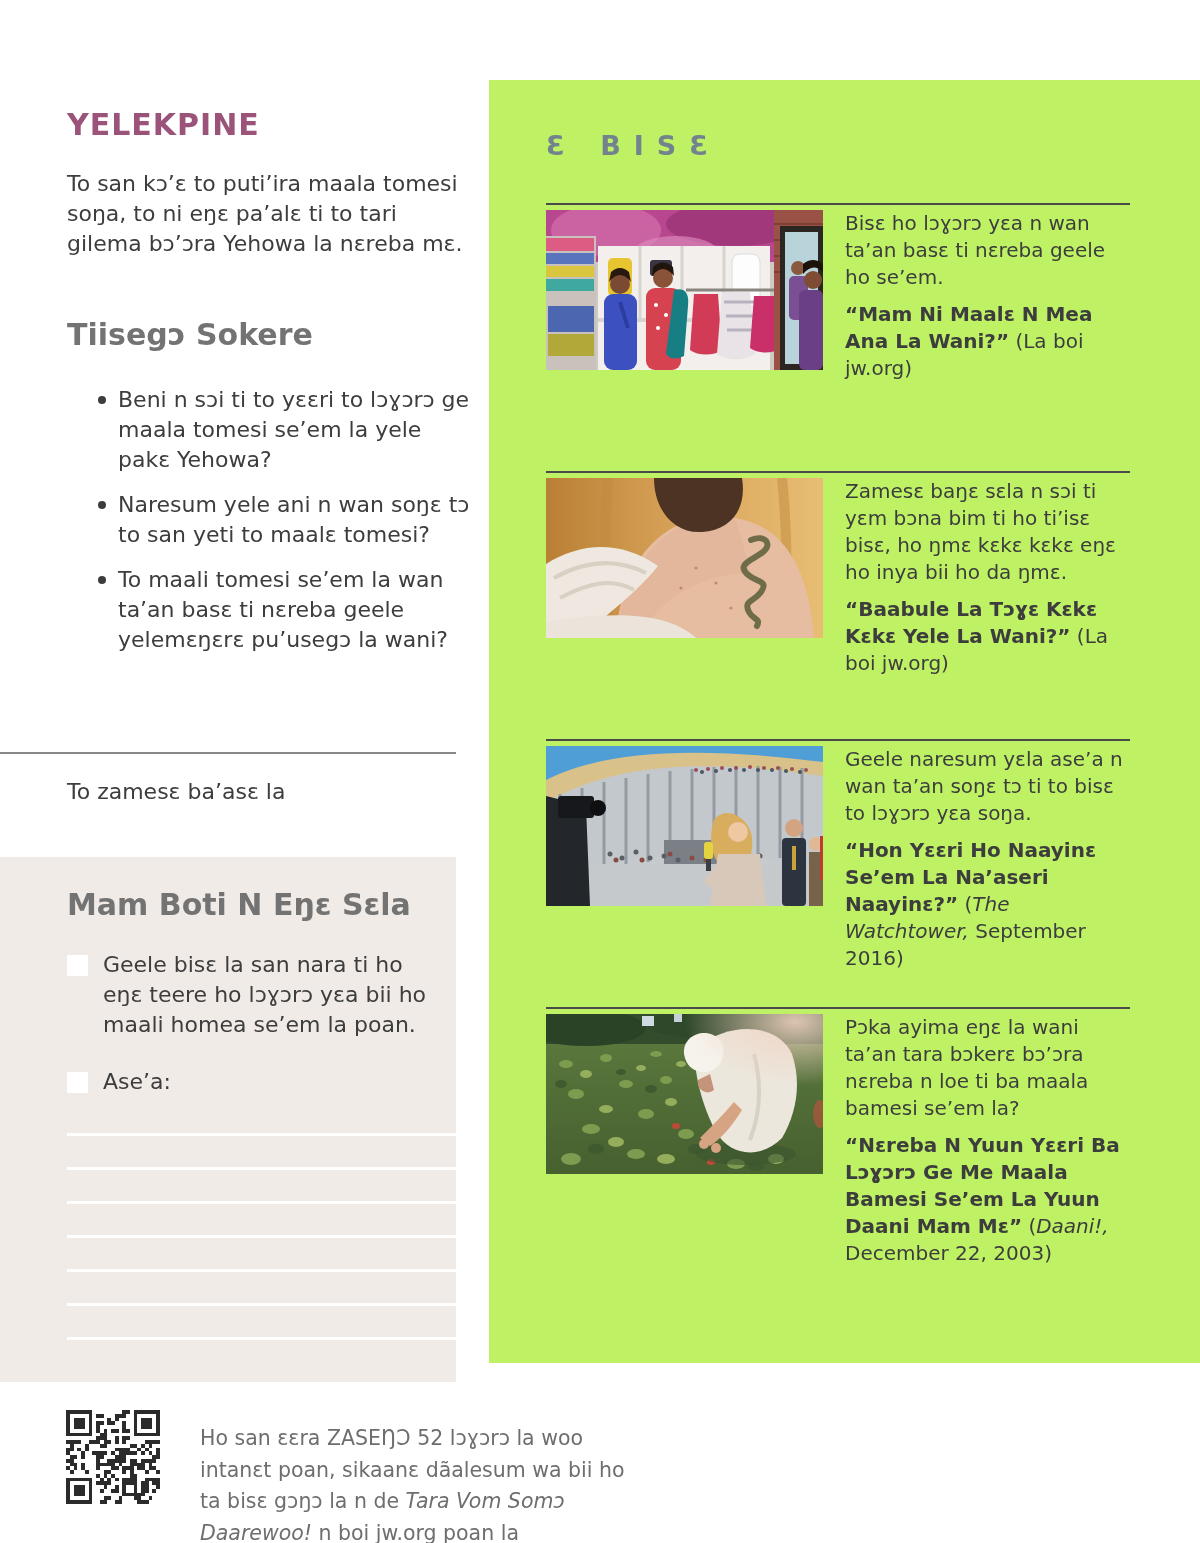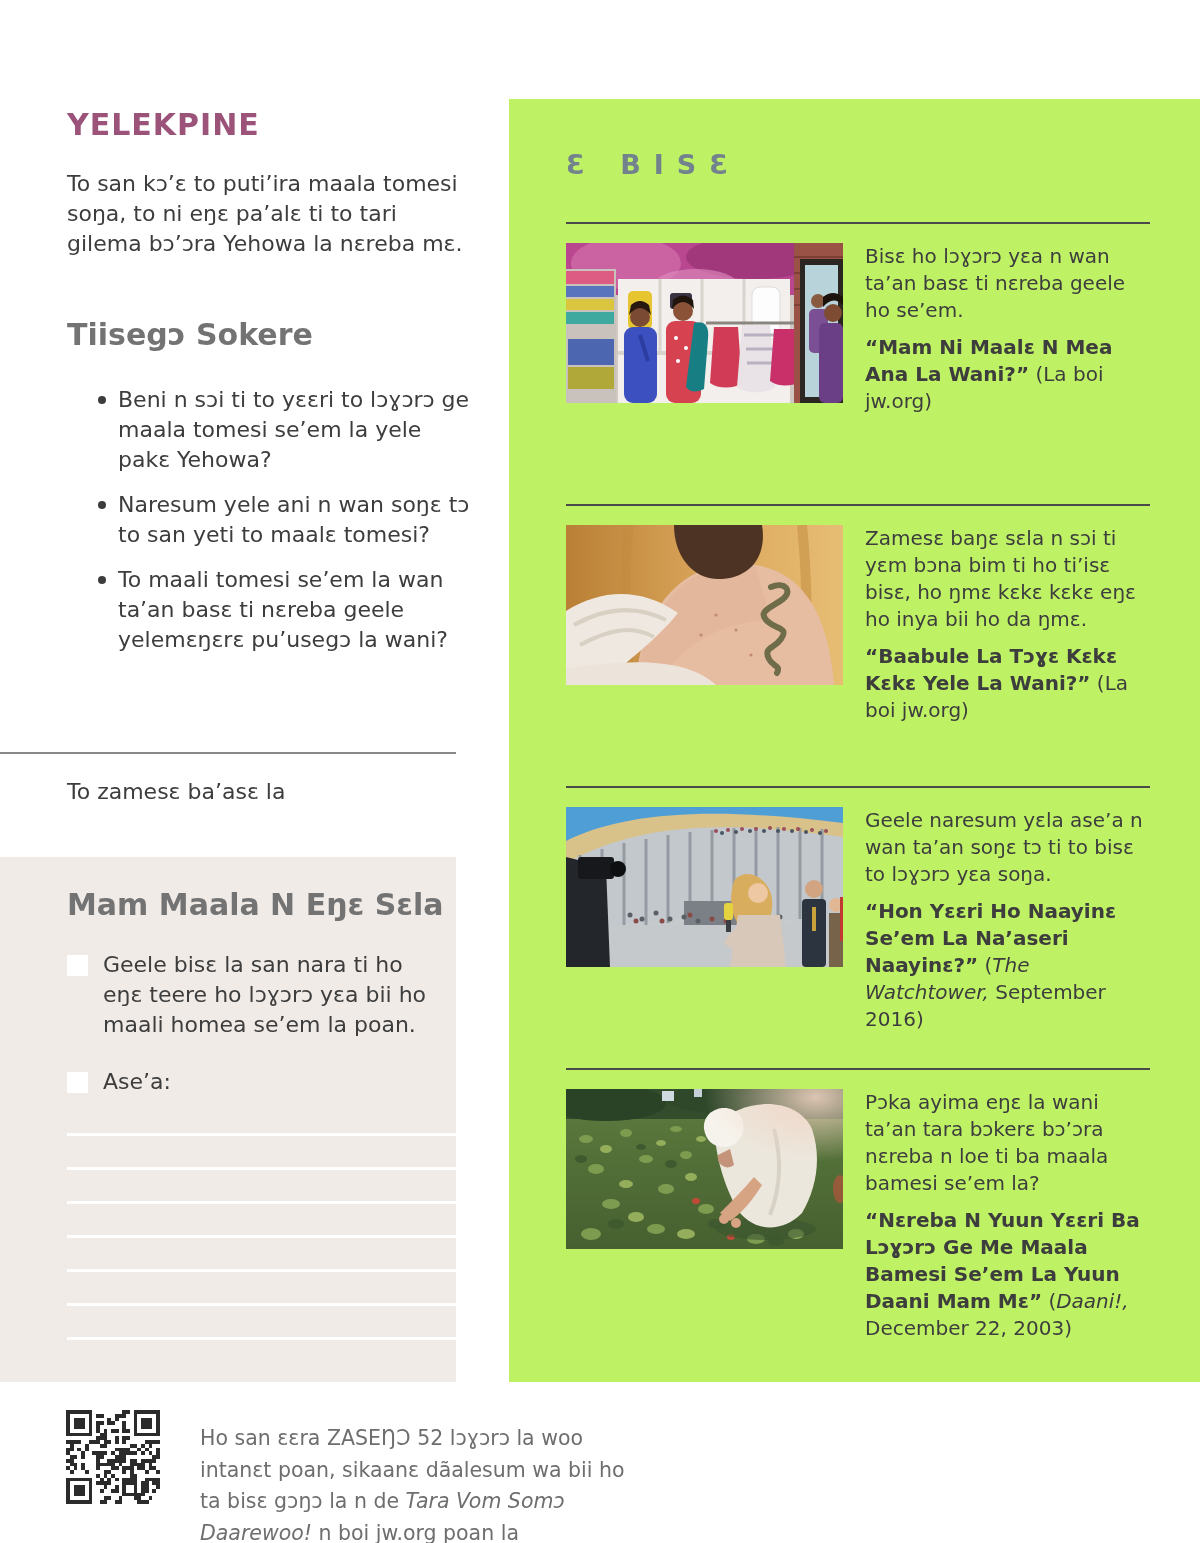--- a/index.html
+++ b/index.html
@@ -1,21 +1,21 @@
 <!DOCTYPE html>
 <html><head>
 <meta charset="utf-8">
 <style>
   * { box-sizing: border-box; }
   html,body { margin:0; padding:0; }
   body {
     width:1200px; height:1543px; background:#ffffff; overflow:hidden;
     font-family:"DejaVu Sans", sans-serif; color:#3d3d3d; position:relative;
   }
-  .columns { display:flex; align-items:flex-end;gap:20px; }
+  .columns { display:flex; align-items:center; }
   .left-col { width:489px; flex:none; }
   .right-panel {
     width:711px; flex:none; margin-top:60px; height:1283px;
     background:#bef264; padding:0 70px 0 57px;
   }
 
   
   h1.page-title {
     margin:108px 0 0 67px; font-size:30px; line-height:34px;
     font-weight:bold; letter-spacing:1px; color:#9b537a;
@@ -41,21 +41,21 @@
   .write-line { height:3px; background:#ffffff; margin:31px 0 0 67px; }
   .write-line.first { margin-top:36px; }
 
   
   .panel-title {
     padding-top:52px; font-size:27px; line-height:28px; font-weight:bold;
     letter-spacing:13px; color:#72838e;
   }
   .panel-row hr.row-rule { border:none; border-top:2px solid #4a4a4a; margin:0; }
   .panel-title + .panel-row hr.row-rule { margin-top:43px; }
-  .row-content { display:flex; margin-top:19px; min-height:261px; }
+  .row-content { display:flex; margin-top:5px; min-height:261px; }
   .photo { width:277px; height:160px; flex:none; overflow:hidden; background:#bbb; }
   .photo svg { display:block; width:100%; height:100%; }
   .row-text { margin-left:22px; width:285px; font-size:20px; line-height:27px; }
   .row-text p { margin:0; }
   .row-text p.row-source { margin-top:10px; }
   .t-bold { font-weight:bold; }
   .t-ital { font-style:italic; }
 
   
   .footer { display:flex; margin:28px 0 0 66px; }
@@ -79,21 +79,21 @@
       <li>Beni n sɔi ti to yɛɛri to lɔɣɔrɔ ge maala tomesi se’em la yele pakɛ Yehowa?</li>
       <li>Naresum yele ani n wan soŋɛ tɔ to san yeti to maalɛ tomesi?</li>
       <li>To maali tomesi se’em la wan ta’an basɛ ti nɛreba geele yelemɛŋɛrɛ pu’usegɔ la wani?</li>
     </ul>
 
     <hr class="left-rule">
 
     <p class="after-note">To zamesɛ ba’asɛ la</p>
 
     <div class="todo-box">
-      <h2 class="teal">Mam Maala N Eŋɛ Sɛla</h2>
+      <h2 class="teal">Mam Boti N Eŋɛ Sɛla</h2>
 
       <div class="check-item">
         <span class="checkbox"></span>
         <span>Geele bisɛ la san nara ti ho eŋɛ teere ho lɔɣɔrɔ yɛa bii ho maali homea se’em la poan.</span>
       </div>
 
       <div class="check-item">
         <span class="checkbox"></span>
         <span>Ase’a:</span>
       </div>

